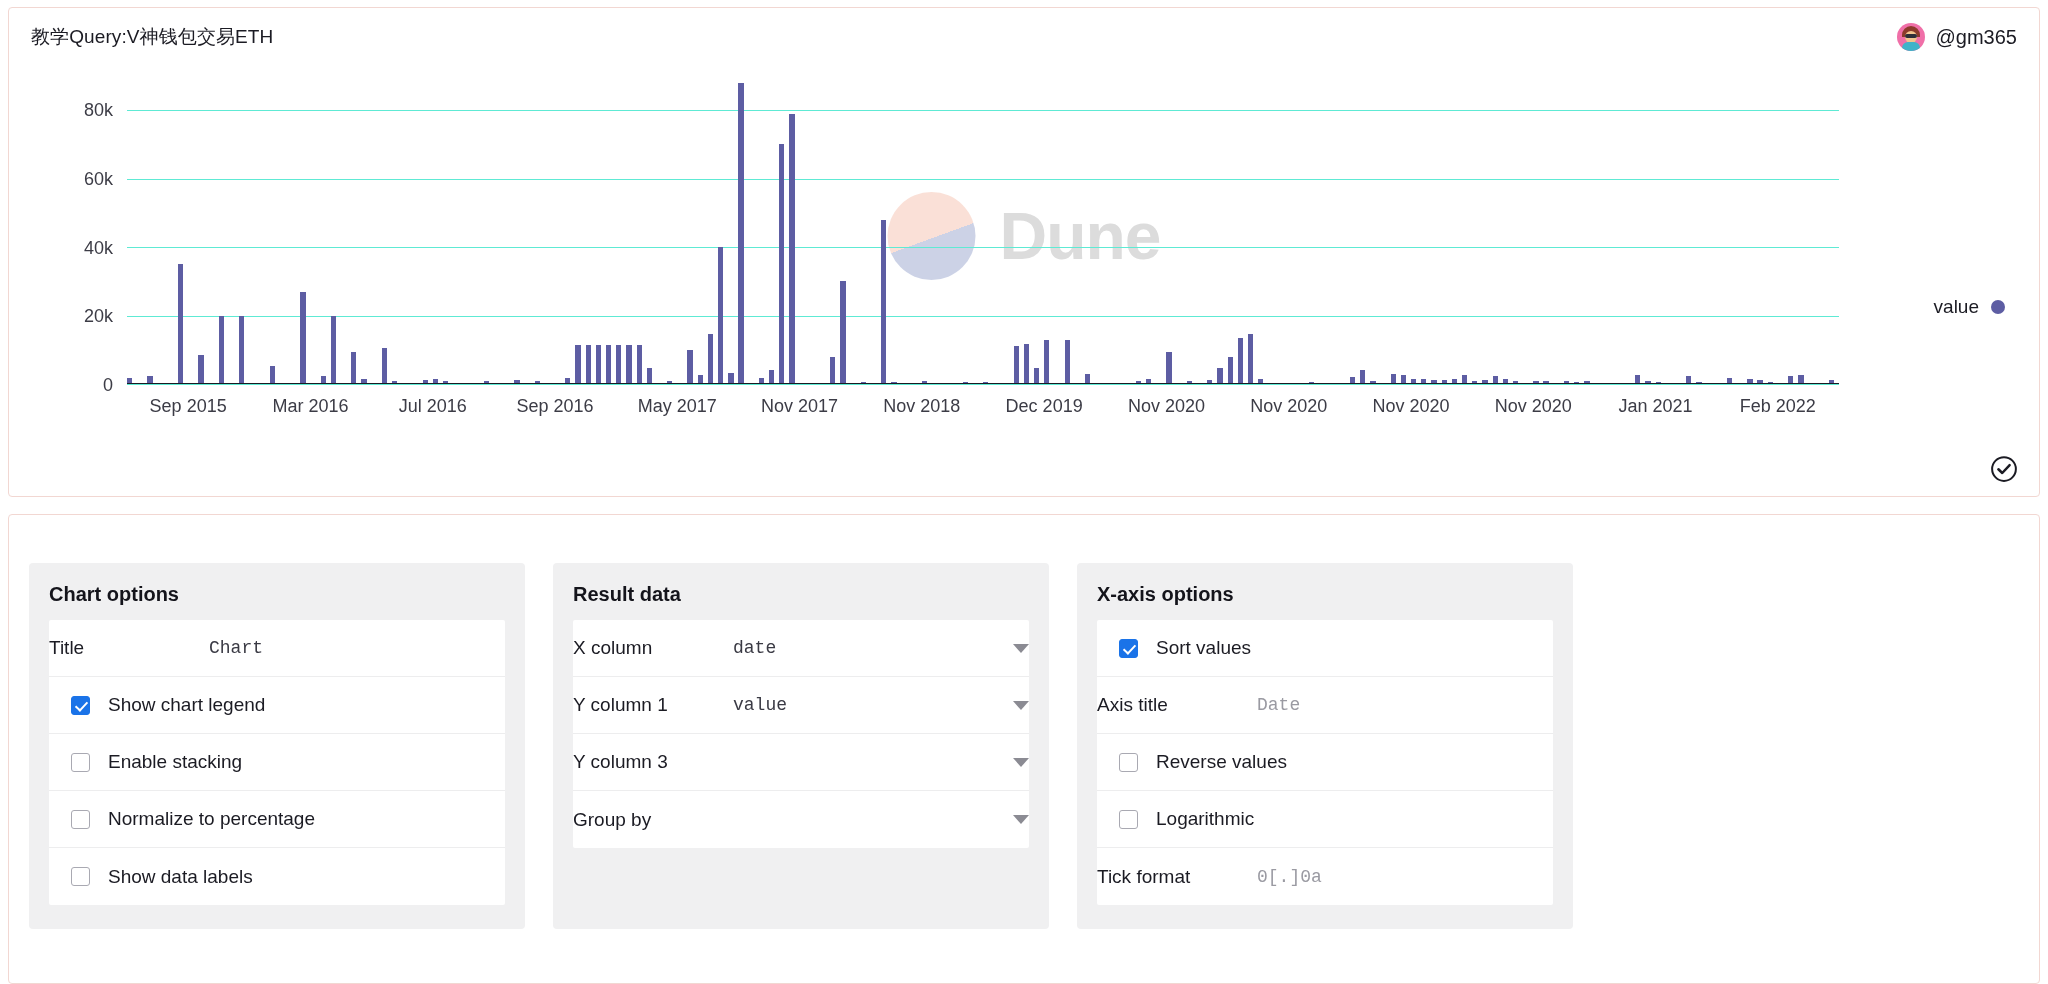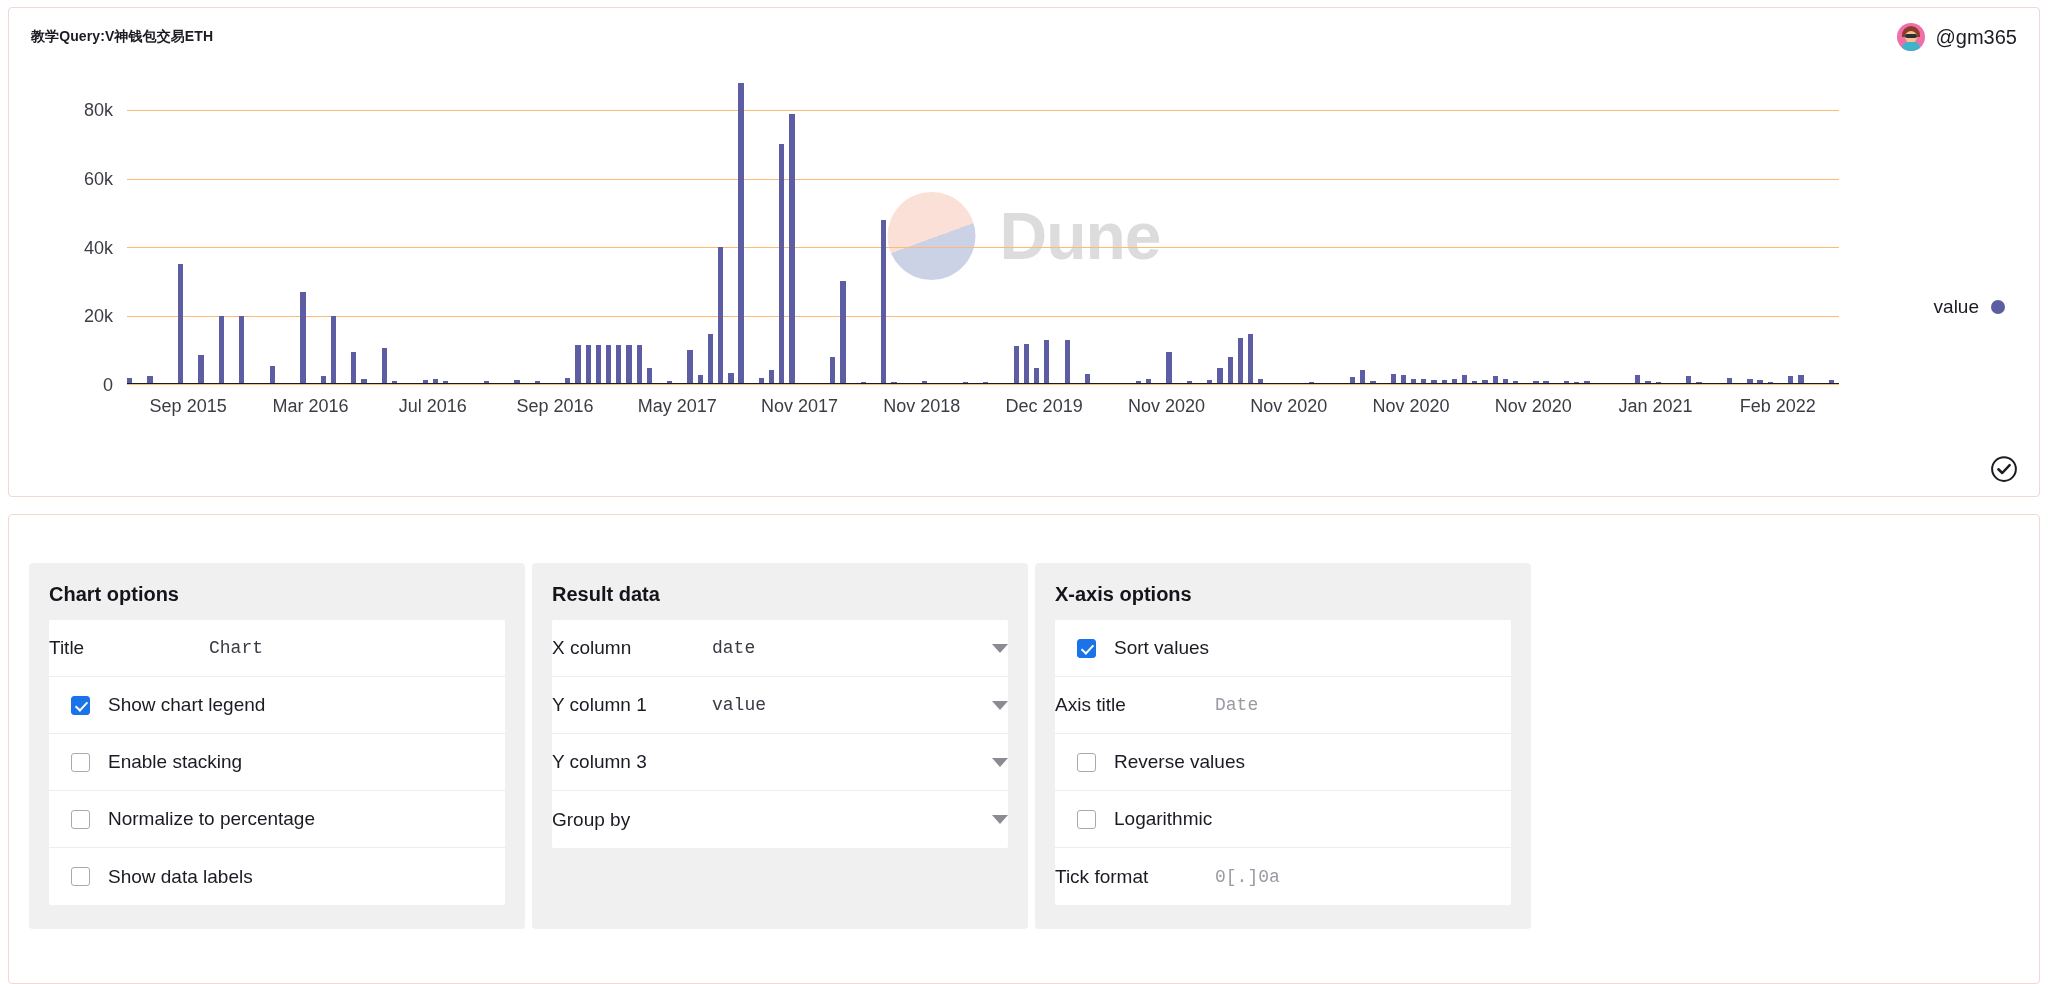--- a/index.html
+++ b/index.html
@@ -22,22 +22,22 @@
     background: #fff;
   }
   .chart-head {
     display: flex;
     align-items: center;
     justify-content: space-between;
     padding: 12px 22px 0 22px;
     height: 46px;
   }
   .chart-title {
-    font-size: 14px;
-    font-weight: 700;
+    font-size: 19px;
+    font-weight: 400;
     color: #1b1b23;
     letter-spacing: .1px;
   }
   .user-chip { display: flex; align-items: center; gap: 11px; }
   .avatar {
     width: 28px; height: 28px; border-radius: 50%;
     background: #f06fa8;
     position: relative; overflow: hidden;
     flex: 0 0 auto;
   }
@@ -46,21 +46,21 @@
   .avatar .glass { position:absolute; left:8px; top:11px; width:12px; height:4px; background:#2e2e38; border-radius:2px; }
   .avatar .body { position:absolute; left:5px; top:19px; width:18px; height:10px; background:#3fb3c9; border-radius:6px 6px 0 0; }
   .handle { font-size: 20px; color: #1b1b23; }
 
   
   .plot-wrap { position: relative; height: 400px; margin-top: 2px; }
   .plot {
     position: absolute;
     left: 118px; right: 200px; top: 20px; bottom: 72px;
   }
-  .gridline { position: absolute; left: 0; right: 0; height: 1px; background: #fdba74; }
+  .gridline { position: absolute; left: 0; right: 0; height: 1px; background: #5eead4; }
   .axisline { position: absolute; left: 0; right: 0; bottom: 0; height: 1.5px; background: #1b1b23; }
   .ytick {
     position: absolute;
     right: calc(100% + 14px);
     transform: translateY(-50%);
     font-size: 18px;
     color: #3c3c46;
     white-space: nowrap;
   }
   .bars { position: absolute; left: 0; right: 0; top: 0; bottom: 0; }
@@ -113,21 +113,21 @@
     display: inline-block;
     background: #e2e1f5;
     color: #221b4d;
     border: none;
     border-radius: 7px;
     font-size: 19px;
     font-family: "Liberation Sans", sans-serif;
     padding: 14px 22px;
     cursor: pointer;
   }
-  .panels { display: flex; gap: 7px; margin-top: 26px; }
+  .panels { display: flex; gap: 28px; margin-top: 26px; }
   .panel {
     background: #f0f0f1;
     border-radius: 4px;
     padding: 20px 20px 24px 20px;
     width: 496px;
     min-height: 360px;
   }
   .panel-title { font-size: 20px; font-weight: 700; color: #14141b; margin-bottom: 14px; }
   .rows { background: #fff; border-radius: 2px; }
   .row {

